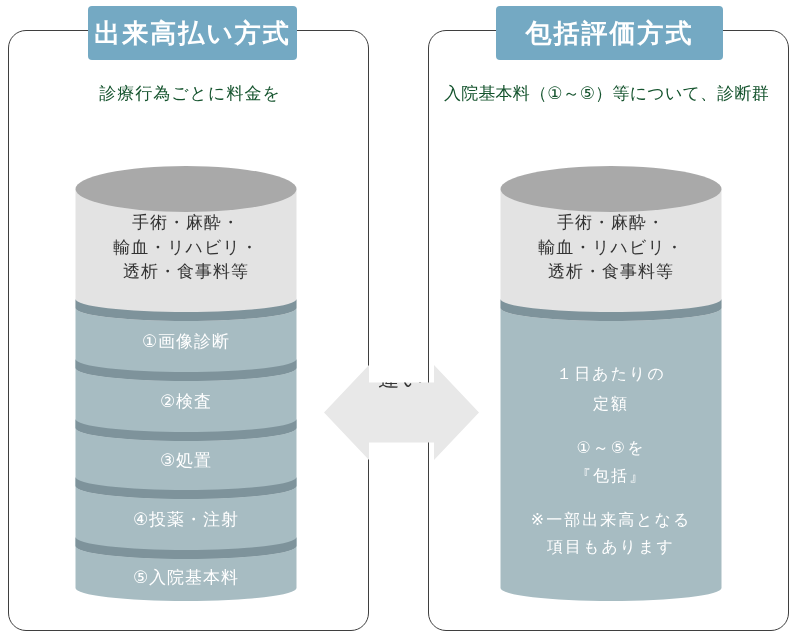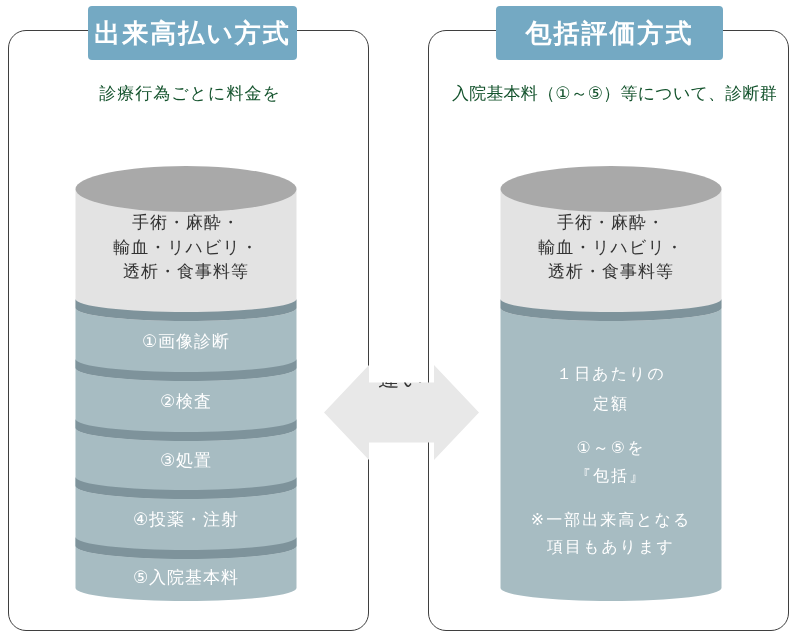--- a/index.html
+++ b/index.html
@@ -23,21 +23,21 @@
     z-index:3;
   }
   .pill.left{left:88px;width:209px;}
   .pill.right{left:496px;width:227px;font-family:Liberation Serif, serif;}
   .desc{
     position:absolute;top:79px;width:364px;
     color:#14532d;font-size:17px;line-height:29px;
     z-index:2;
   }
   .desc.left{left:8px;text-align:center;letter-spacing:1px;}
-  .desc.right{left:430px;text-align:left;padding-left:22px;box-sizing:border-box;letter-spacing:0.2px;}
+  .desc.right{left:430px;text-align:left;padding-left:14px;box-sizing:border-box;letter-spacing:0.2px;}
   .desc div{white-space:nowrap;}
   .cyl{position:absolute;z-index:2;}
   .cyl.left{left:75px;top:163px;}
   .cyl.right{left:500px;top:163px;}
   .cap-ellipse{fill:#a9a9a9;}
   .cap-body{fill:#e3e3e3;}
   .band{fill:#7e939b;}
   .teal-body{fill:#a7bcc2;}
   .cap-label{fill:#333333;font-size:17px;letter-spacing:1px;}
   .seg-label{fill:#ffffff;font-size:17px;letter-spacing:1px;}

